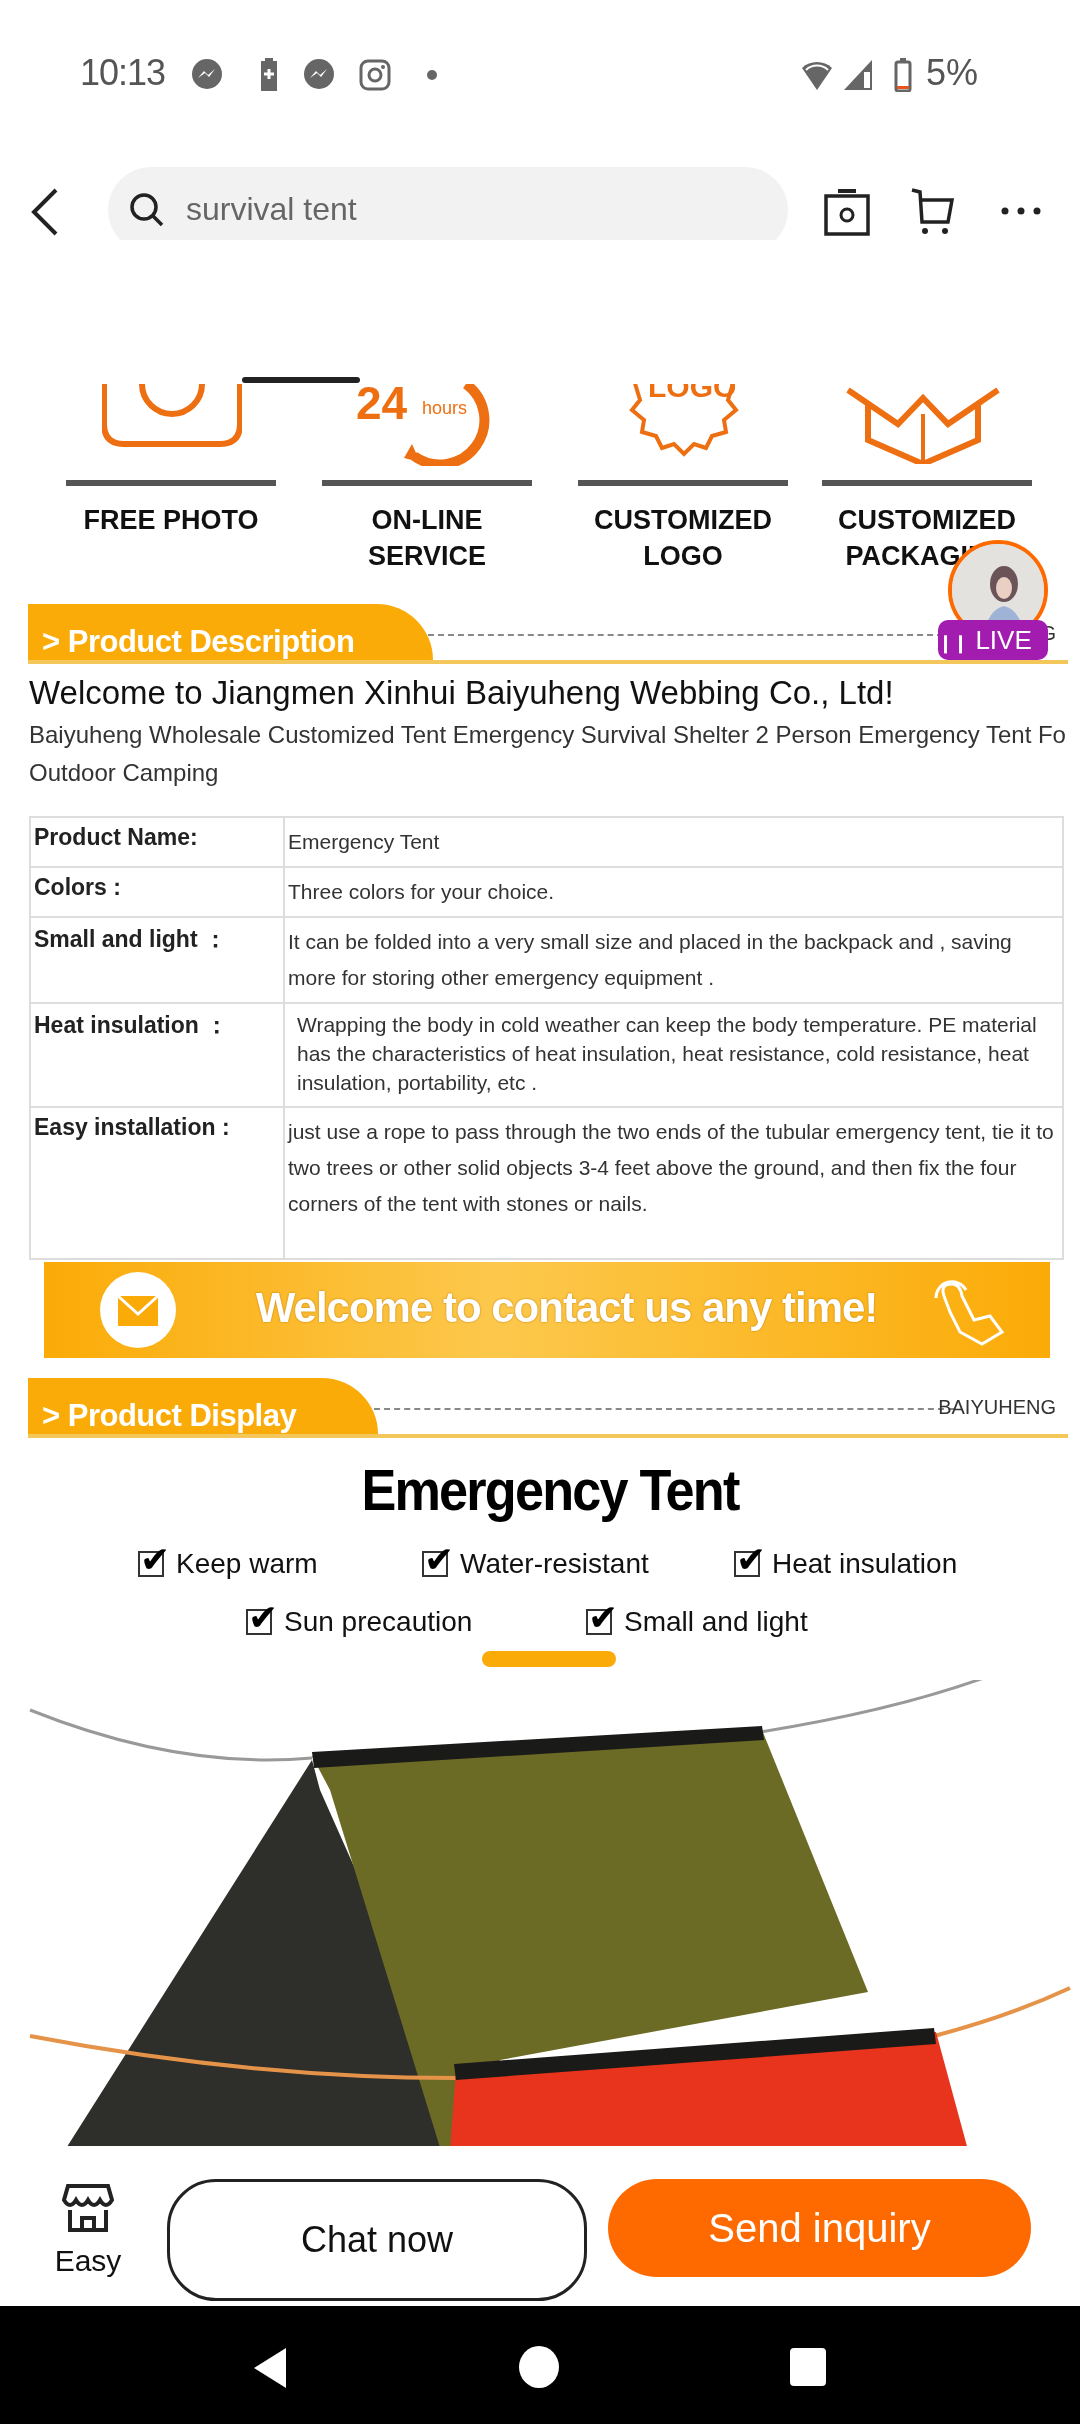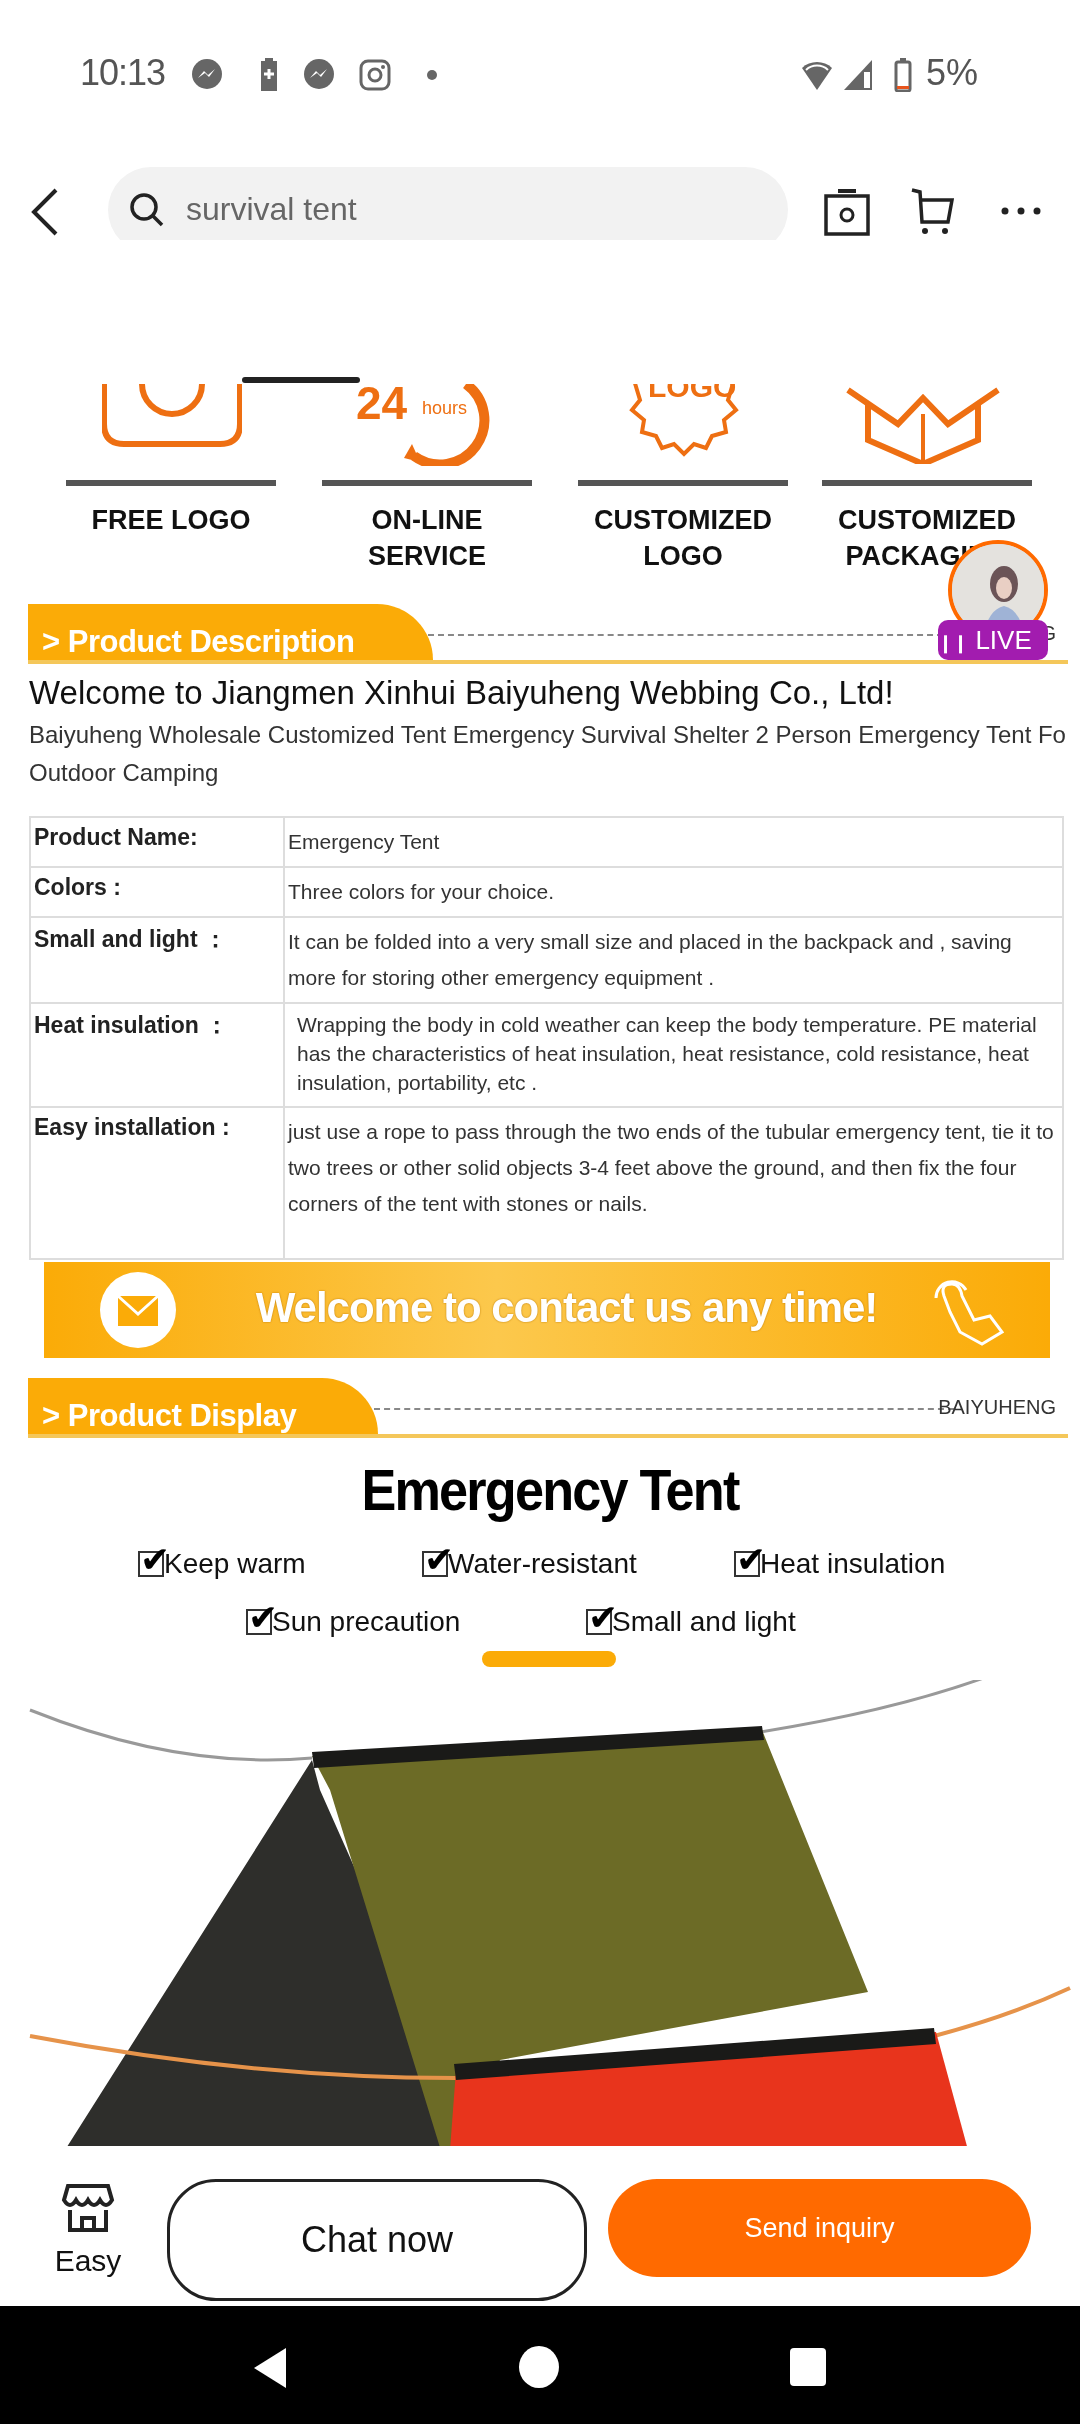--- a/index.html
+++ b/index.html
@@ -42,31 +42,31 @@
   table.spec td.k { width: 254px; font-weight: bold; font-size: 23px; color: #222; }
   table.spec td.v { color: #333; line-height: 36px; }
   table.spec td.v.tight { line-height: 29px; padding-left: 12px; }
   
   .contact { position: absolute; left: 44px; top: 1262px; width: 1006px; height: 96px; background: linear-gradient(90deg,#fbab07 0%,#fcc84c 45%,#fbab07 100%); }
   .contact .env { position: absolute; left: 56px; top: 10px; width: 76px; height: 76px; border-radius: 50%; background: #fff; }
   .contact .ctext { position: absolute; left: 0; width: 100%; top: 22px; text-align: center; font-size: 42px; font-weight: bold; color: #fff; letter-spacing: -1px; text-shadow: 0 0 2px #b87400; padding-left: 39px; }
   .contact .hand { position: absolute; right: 40px; top: 14px; width: 80px; height: 70px; }
   
   .et-title { position: absolute; left: 0; width: 1100px; top: 1456px; text-align: center; font-size: 58px; font-weight: bold; color: #000; letter-spacing: -2px; transform: scaleX(0.9); }
-  .chk { position: absolute; font-size: 28px; color: #111; display: flex; align-items: center; white-space: nowrap; }
+  .chk { position: absolute; font-size: 28px; color: #111; display: flex; align-items: center; gap: 12px; white-space: nowrap; }
   .chk .box { width: 26px; height: 26px; border: 2px solid #333; position: relative; }
   .chk .box::after { content: "\2714"; position: absolute; left: 0; top: -14px; font-size: 36px; color: #000; }
   .pill { position: absolute; left: 482px; top: 1651px; width: 134px; height: 16px; border-radius: 8px; background: #fbab07; }
   .tentimg { position: absolute; left: 0; top: 1680px; width: 1080px; height: 470px; overflow: hidden; }
   
   .actbar { position: absolute; left: 0; top: 2146px; width: 1080px; height: 160px; background: #fff; }
   .store { position: absolute; left: 40px; top: 36px; width: 96px; text-align: center; }
   .store .lbl { font-size: 30px; color: #111; margin-top: 6px; }
   .btn-chat { position: absolute; left: 167px; top: 33px; width: 420px; height: 122px; border: 3px solid #222; border-radius: 49px; background: #fff; font-size: 36px; color: #111; display: flex; align-items: center; justify-content: center; }
-  .btn-send { position: absolute; left: 608px; top: 33px; width: 423px; height: 98px; border-radius: 49px; background: #ff6a00; font-size: 27px; color: #fff; display: flex; align-items: center; justify-content: center; }
+  .btn-send { position: absolute; left: 608px; top: 33px; width: 423px; height: 98px; border-radius: 49px; background: #ff6a00; font-size: 40px; color: #fff; display: flex; align-items: center; justify-content: center; }
   
   .navbar { position: absolute; left: 0; top: 2306px; width: 1080px; height: 118px; background: #000; }
 </style>
 </head>
 <body>
 
 <div class="status">
   <span class="time">10:13</span>
   <svg class="sicon" style="left:190px" viewBox="0 0 34 34">
       <circle cx="17" cy="16" r="15" fill="#666"></circle>
@@ -135,21 +135,21 @@
 <span class="tab active" style="left:243px">Details</span>
 <span class="tab" style="left:419px">Recommended</span>
 
 <div class="feature" style="left:66px;top:384px">
   <svg style="position:absolute;left:36px;top:0;width:140px;height:70px" viewBox="0 0 140 70">
       <path d="M2 0 V40 Q2 60 22 60 H118 Q138 60 138 40 V0" stroke="#ee6f12" stroke-width="6" fill="none"></path>
       <path d="M40 0 A30 30 0 0 0 100 0" stroke="#ee6f12" stroke-width="6" fill="none"></path>
     </svg>
   <div style="height:96px"></div>
   <div class="bar"></div>
-  <div class="lbl">FREE LOGO</div>
+  <div class="lbl">FREE PHOTO</div>
 </div>
 <div class="feature" style="left:322px;top:384px">
   <div style="position:absolute;left:12px;top:-8px;width:160px;height:90px">
     <span style="position:absolute;left:22px;top:0;font-size:46px;font-weight:bold;color:#ee6f12">24</span>
     <span style="position:absolute;left:88px;top:22px;font-size:18px;color:#ee6f12">hours</span>
     <svg style="position:absolute;left:20px;top:0;width:140px;height:90px" viewBox="0 0 140 90">
         <path d="M112 8 A40 40 0 0 1 60 80" stroke="#ee6f12" stroke-width="10" fill="none"></path>
         <path d="M58 68 L50 82 L66 86 Z" fill="#ee6f12"></path>
       </svg>
   </div>

